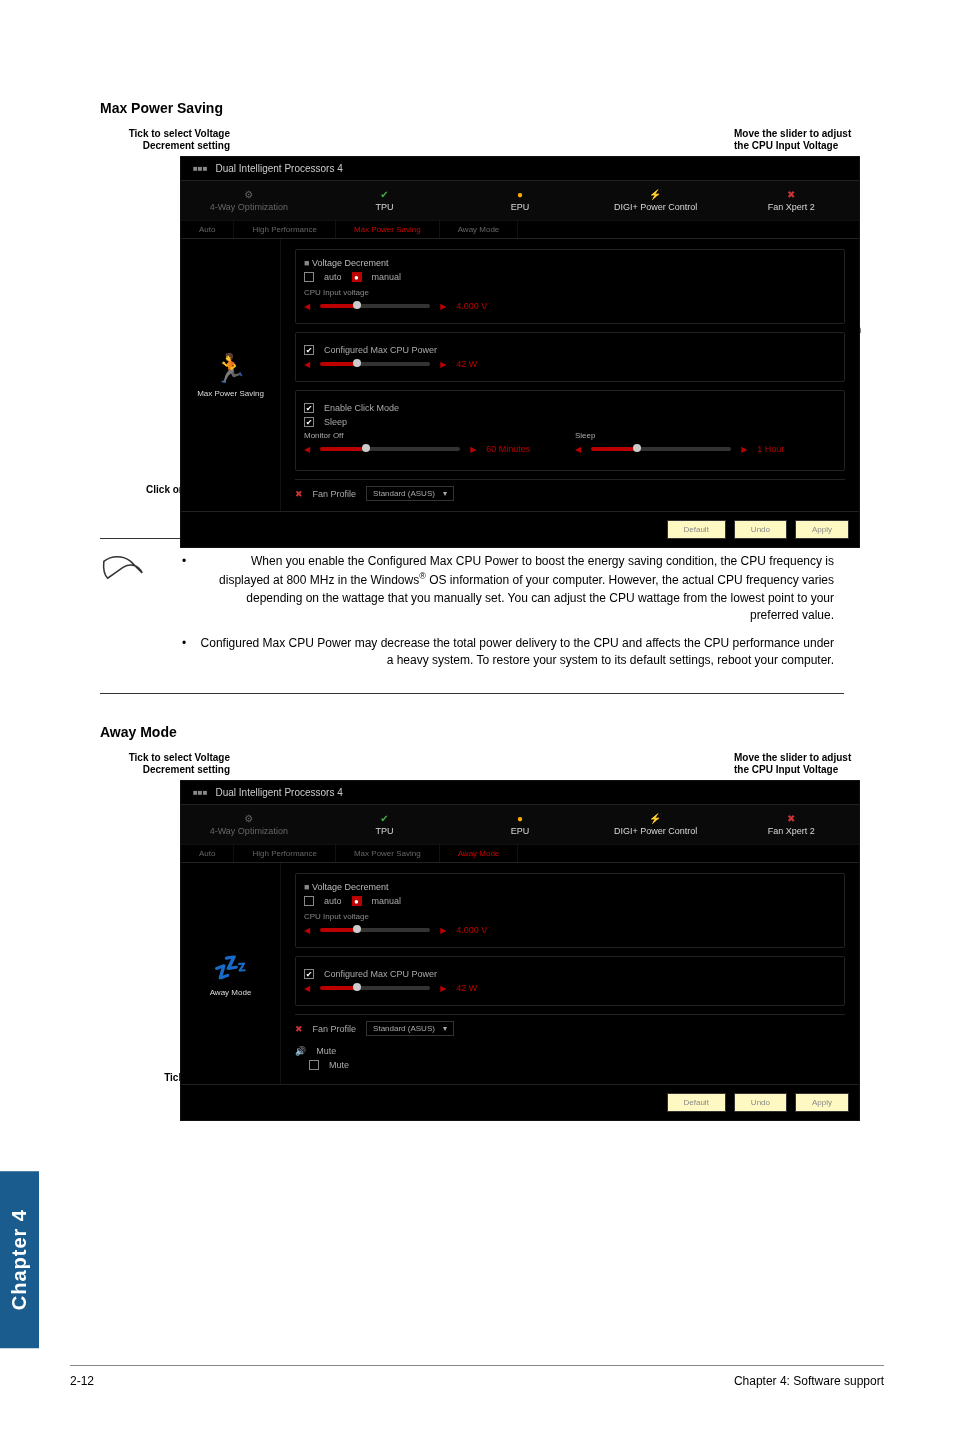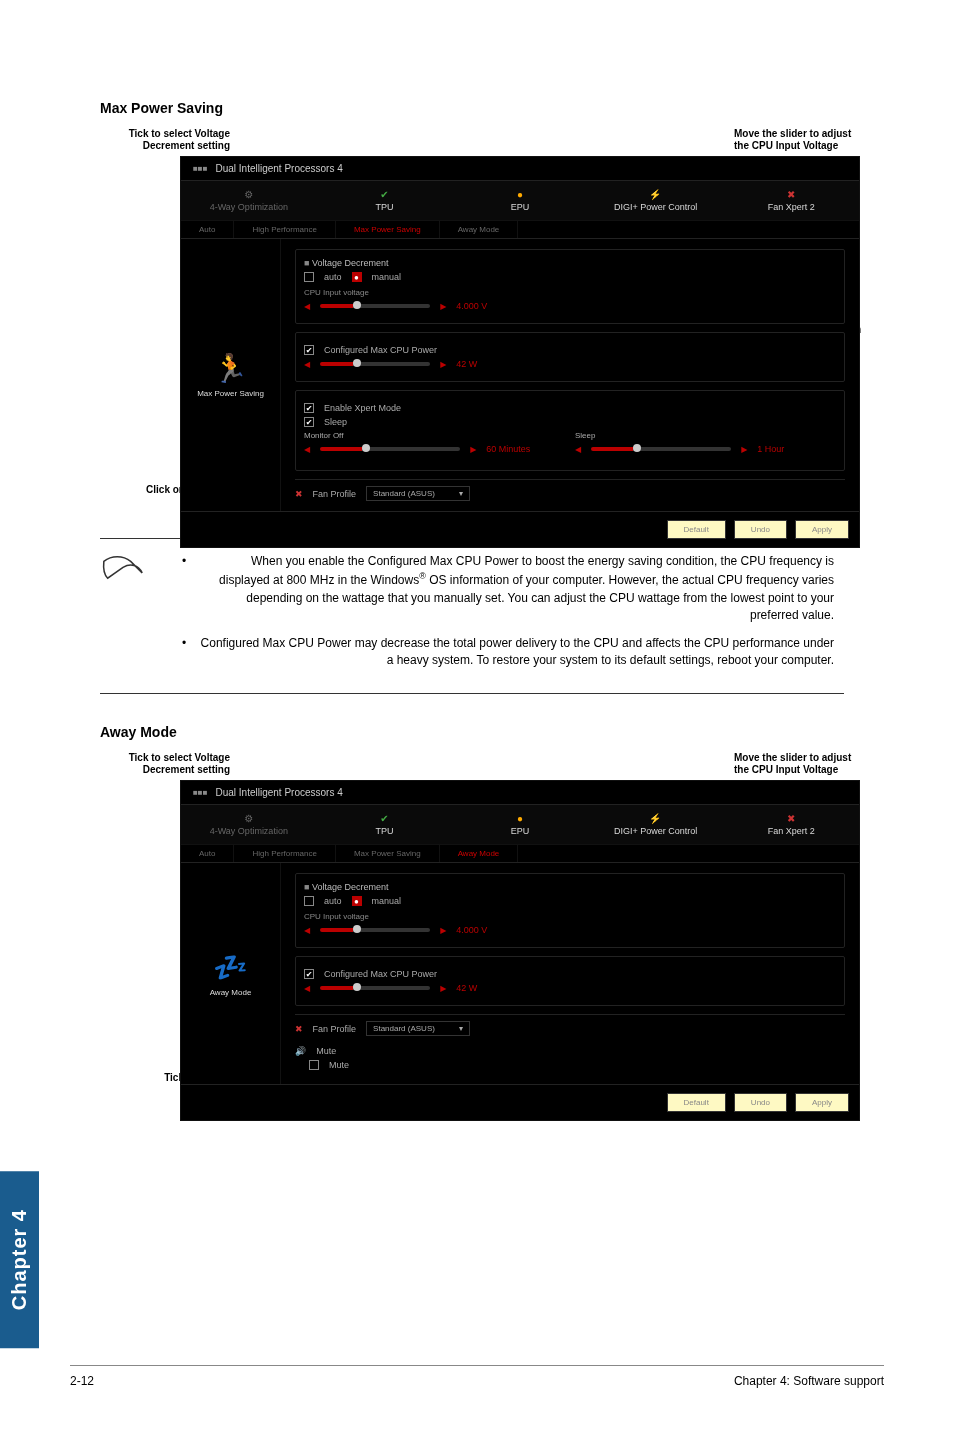--- a/index.html
+++ b/index.html
@@ -120,21 +120,21 @@
     width: 8px; height: 8px; background: #ccc; border-radius: 50%;
   }
   .tri { color: #b00; font-size: 8px; }
   .chk {
     width: 10px; height: 10px; border: 1px solid #888;
     display: inline-flex; align-items: center; justify-content: center;
     font-size: 8px; color: #fff;
   }
   .dropdown {
     border: 1px solid #333; padding: 2px 6px; font-size: 8px;
-    display: inline-flex; align-items: center; gap: 24px;
+    display: inline-flex; align-items: center; gap: 8px;
   }
   .footer-bar {
     padding: 8px 10px;
     display: flex;
     justify-content: flex-end;
     gap: 8px;
     border-top: 1px solid #222;
   }
   .btn {
     border: 1px solid #333;
@@ -289,21 +289,21 @@
               <div class="slider">
                   <div class="knob"></div>
                 </div>
               <span class="tri">▶</span>
               <span class="redval">42 W</span>
             </div>
           </div>
           <div class="panel">
             <div class="row">
               <span class="chk">✔</span>
-              <span>Enable Xpert Mode</span>
+              <span>Enable Click Mode</span>
             </div>
             <div class="row">
               <span class="chk">✔</span>
               <span>Sleep</span>
             </div>
             <div class="row">
               <div style="flex:1;">
                 <div style="font-size:8px;">Monitor Off</div>
                 <div class="row">
                   <span class="tri">◀</span>

